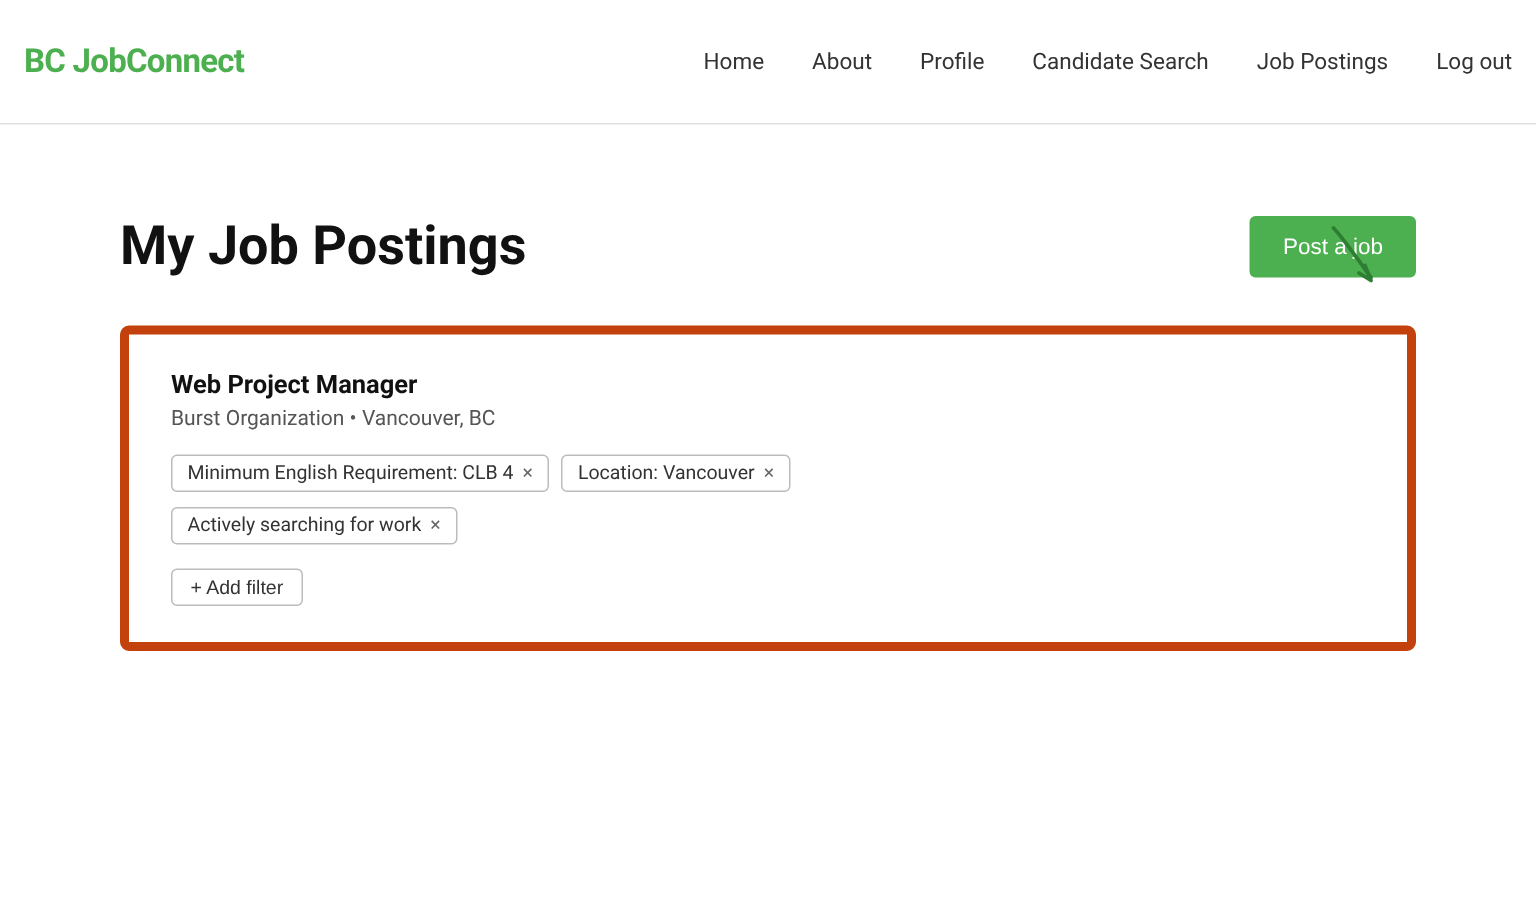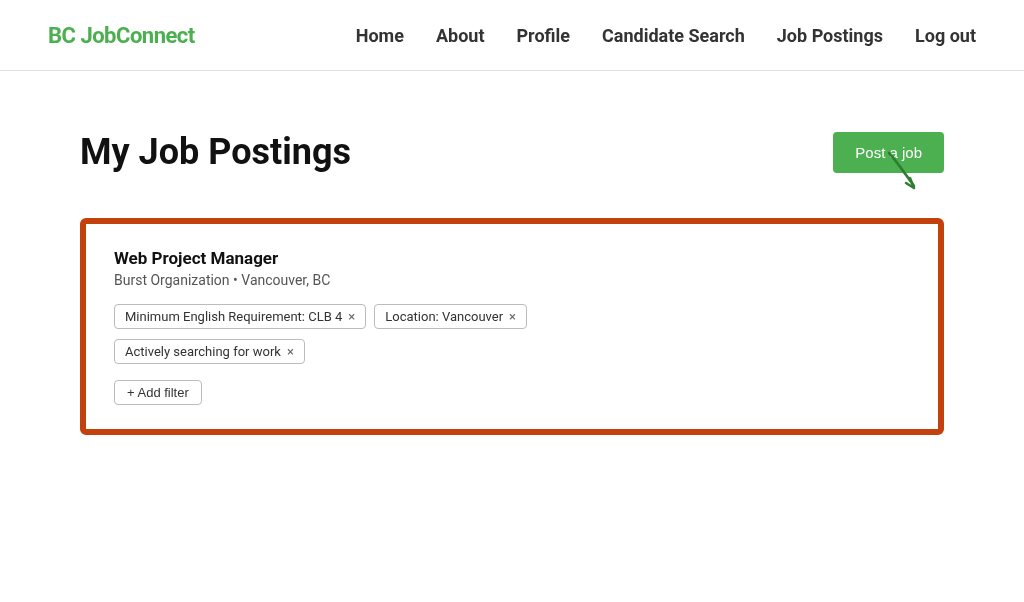--- a/index.html
+++ b/index.html
@@ -14,22 +14,22 @@
       color: #333;
       width: 1024px;
       min-height: 602px;
     }
 
     
     header {
       display: flex;
       align-items: center;
       justify-content: space-between;
-      padding: 0 48px;
-      height: 71px;
+      padding: 0 16px;
+      height: 83px;
       border-bottom: 1px solid #e0e0e0;
       background: #fff;
     }
 
     .logo {
       font-size: 22px;
       font-weight: 700;
       color: #4caf50;
       letter-spacing: -0.5px;
     }
@@ -40,35 +40,34 @@
 
     nav {
       display: flex;
       align-items: center;
       gap: 32px;
     }
 
     nav a {
       text-decoration: none;
       color: #333;
-      font-size: 18px;
-      cursor: pointer;
-      font-weight: bold;
+      font-size: 15px;
+      cursor: pointer;
     }
 
     
     main {
       padding: 60px 80px 40px 80px;
     }
 
     .page-header {
       display: flex;
       align-items: center;
       justify-content: space-between;
-      margin-bottom: 45px;
+      margin-bottom: 32px;
     }
 
     .page-title {
       font-size: 36px;
       font-weight: 700;
       color: #111;
     }
 
     .post-job-btn {
       background: #4caf50;

